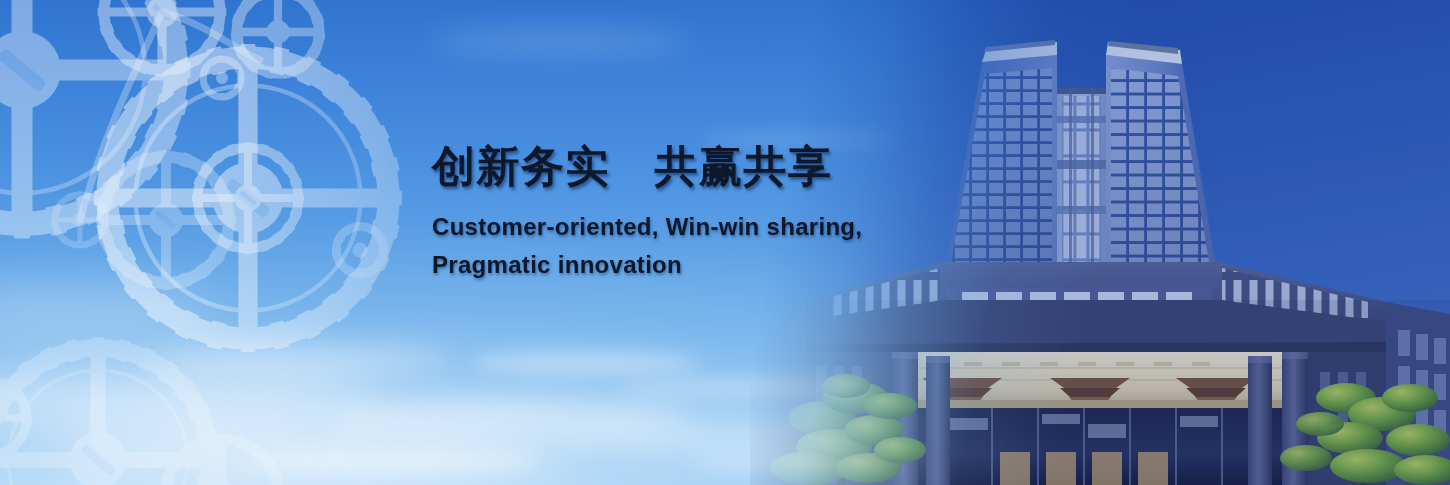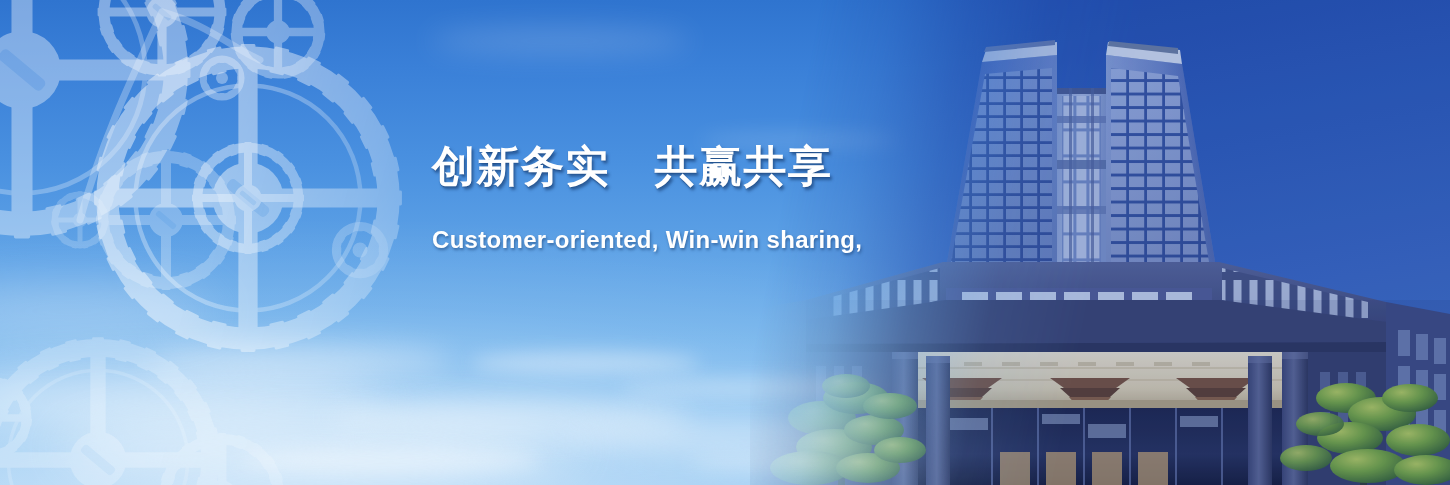--- a/index.html
+++ b/index.html
@@ -58,33 +58,33 @@
     overflow:hidden;
     -webkit-mask-image:linear-gradient(101deg,rgba(0,0,0,0) 0%,rgba(0,0,0,0) 9%,rgba(0,0,0,.22) 18%,rgba(0,0,0,.62) 28%,rgba(0,0,0,.90) 38%,#000 50%,#000 100%);
             mask-image:linear-gradient(101deg,rgba(0,0,0,0) 0%,rgba(0,0,0,0) 9%,rgba(0,0,0,.22) 18%,rgba(0,0,0,.62) 28%,rgba(0,0,0,.90) 38%,#000 50%,#000 100%);
   }
   .photo svg{display:block;width:100%;height:100%;}
 
   
   .copy{
     position:absolute;left:432px;top:140px;
     width:560px;
-    color:#ffffff;
+    color:#0f172a;
     z-index:8;
   }
   .h-cn{
     font-size:43px;
     font-weight:700;
     line-height:52px;
     letter-spacing:1.5px;
     white-space:pre;
     text-shadow:2px 3px 3px rgba(14,48,96,.55), 0 1px 1px rgba(14,48,96,.35);
   }
   .h-en{
-    margin-top:29px;
+    margin-top:16px;
     font-size:24px;
     font-weight:700;
     line-height:38px;
     letter-spacing:.3px;
     text-shadow:1px 2px 3px rgba(14,48,96,.50);
   }
 </style>
 </head>
 <body>
 
@@ -549,15 +549,16 @@
       </g>
 
       <rect x="0" y="0" width="700" height="485" fill="#2f55b4" opacity=".13"></rect>
       <rect x="0" y="300" width="700" height="185" fill="#1b2a63" opacity=".10"></rect>
     </svg>
   </div>
 
   <div class="copy">
     <div class="h-cn">创新务实　共赢共享</div>
     <div class="h-en">Customer-oriented, Win-win sharing,</div>
+    <div class="h-en" style="margin-top:0">Pragmatic innovation</div>
   </div>
 
 </div>
 
 </body></html>

